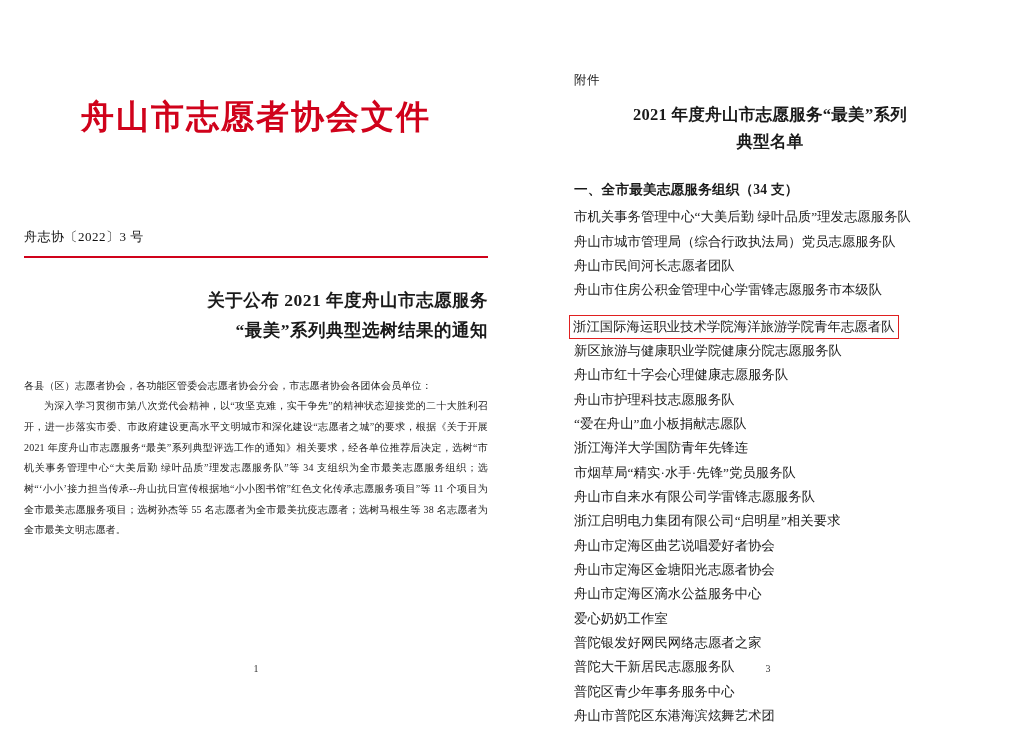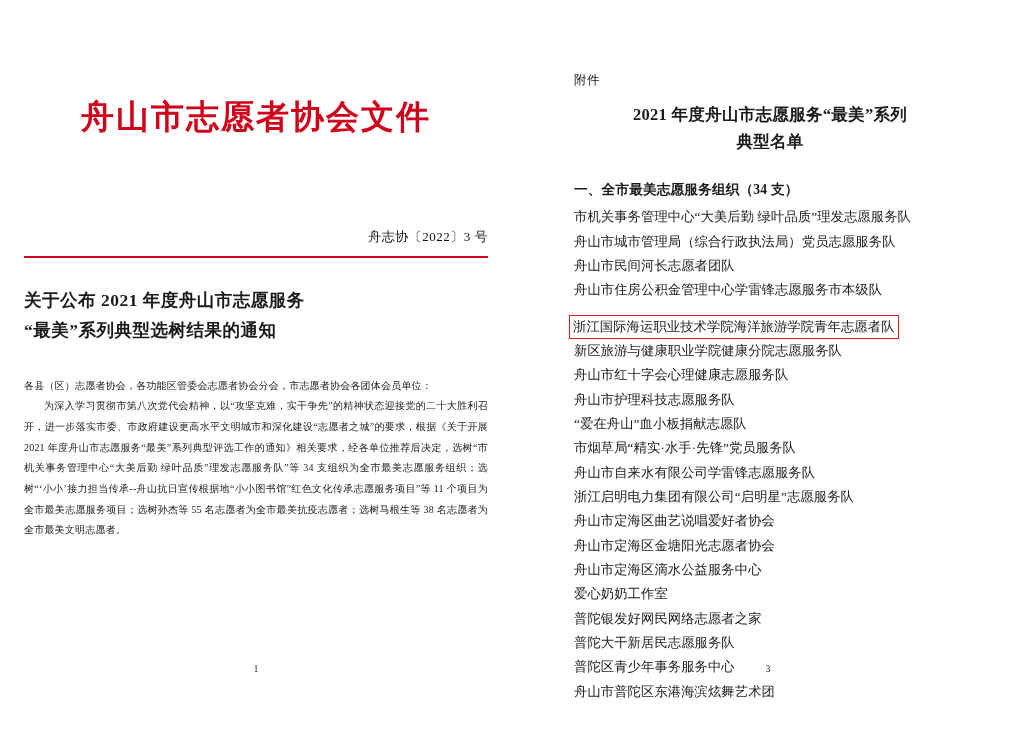--- a/index.html
+++ b/index.html
@@ -33,34 +33,34 @@
     margin-top: 95px;
     text-align: center;
     color: #d0021b;
     font-size: 33px;
     font-weight: bold;
     letter-spacing: 2px;
     font-family: "Liberation Serif", "DejaVu Serif", serif;
   }
   .doc-number {
     margin-top: 88px;
-    text-align: right;
+    text-align: left;
     font-size: 13px;
     color: #111;
     letter-spacing: 0.5px;
   }
   .red-rule {
     margin-top: 10px;
     height: 2px;
     background: #d0021b;
     width: 100%;
   }
   .notice-title {
     margin-top: 28px;
-    text-align: left;
+    text-align: right;
     font-size: 17.5px;
     font-weight: bold;
     line-height: 1.7;
     letter-spacing: 0.5px;
   }
   .body-text {
     margin-top: 30px;
     font-size: 10px;
     line-height: 2.07;
     text-align: justify;
@@ -161,23 +161,24 @@
     <div class="list">
       <div class="list-item">市机关事务管理中心“大美后勤 绿叶品质”理发志愿服务队</div>
       <div class="list-item">舟山市城市管理局（综合行政执法局）党员志愿服务队</div>
       <div class="list-item">舟山市民间河长志愿者团队</div>
       <div class="list-item">舟山市住房公积金管理中心学雷锋志愿服务市本级队</div>
       <div class="hl-wrap"><span class="list-item highlighted">浙江国际海运职业技术学院海洋旅游学院青年志愿者队</span></div>
       <div class="list-item">新区旅游与健康职业学院健康分院志愿服务队</div>
       <div class="list-item">舟山市红十字会心理健康志愿服务队</div>
       <div class="list-item">舟山市护理科技志愿服务队</div>
       <div class="list-item">“爱在舟山”血小板捐献志愿队</div>
+      <div class="list-item">浙江海洋大学国防青年先锋连</div>
       <div class="list-item">市烟草局“精实·水手·先锋”党员服务队</div>
       <div class="list-item">舟山市自来水有限公司学雷锋志愿服务队</div>
-      <div class="list-item">浙江启明电力集团有限公司“启明星”志愿服务队</div>
+      <div class="list-item">浙江启明电力集团有限公司“启明星”相关要求</div>
       <div class="list-item">舟山市定海区曲艺说唱爱好者协会</div>
       <div class="list-item">舟山市定海区金塘阳光志愿者协会</div>
       <div class="list-item">舟山市定海区滴水公益服务中心</div>
       <div class="list-item">爱心奶奶工作室</div>
       <div class="list-item">普陀银发好网民网络志愿者之家</div>
       <div class="list-item">普陀大干新居民志愿服务队</div>
       <div class="list-item">普陀区青少年事务服务中心</div>
       <div class="list-item">舟山市普陀区东港海滨炫舞艺术团</div>
     </div>
     <div class="page-num">3</div>

